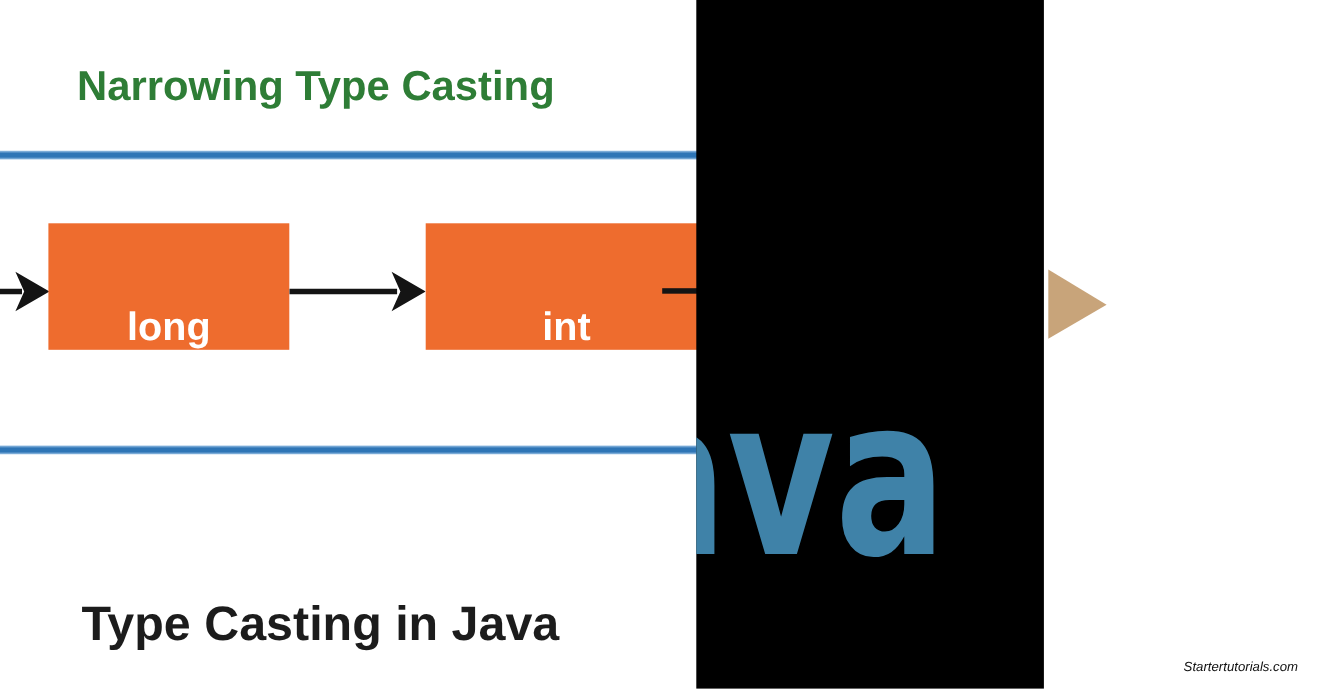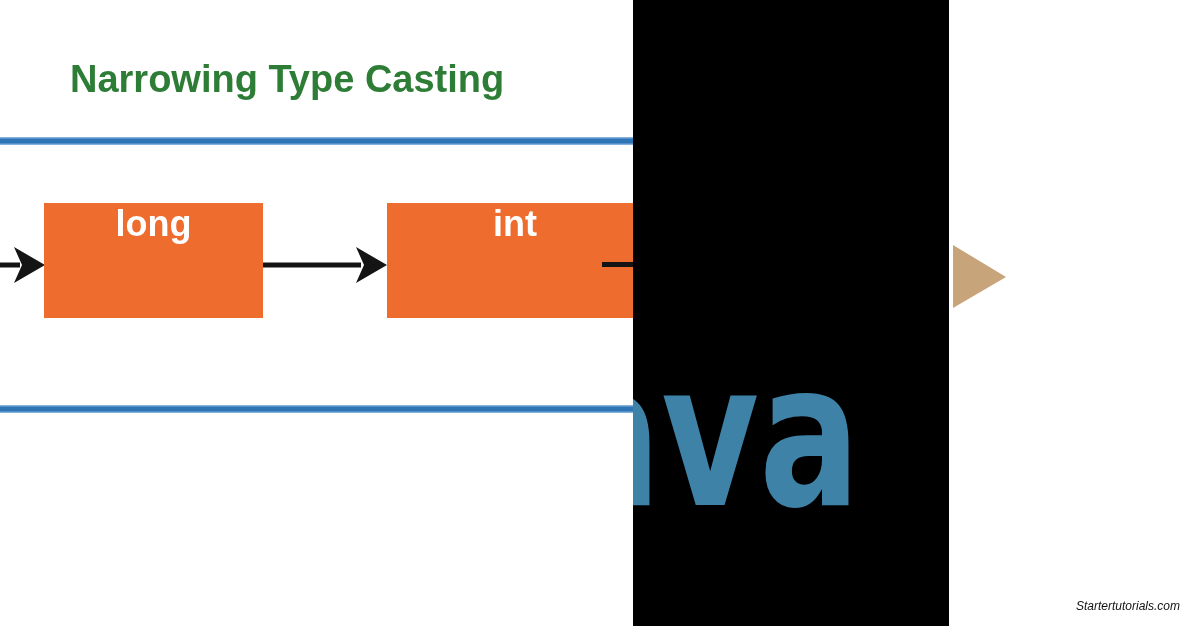--- a/index.html
+++ b/index.html
@@ -61,21 +61,21 @@
   }
   .divider-top    { top: 137px; }
   .divider-bottom { top: 405px; }
 
   .type-box {
     position: absolute;
     top: 203px;
     height: 115px;
     background: var(--box_orange);
     display: flex;
-    align-items: flex-start;
+    align-items: flex-end;
     justify-content: center;
   }
   .box-long { left: 44px;  width: 219px; }
   .box-int  { left: 387px; width: 256px; }
   .type-box span {
     color: var(--box_label_white);
     font-size: 36px;
     font-weight: bold;
   }
 
@@ -170,20 +170,21 @@
 
     <div class="type-box box-int">
       <span>int</span>
     </div>
 
     <div class="connector-line"></div>
 
     <div class="divider divider-bottom"></div>
 
 
+    <h1 class="main-title">Type Casting in Java</h1>
   </section>
 
   <section class="black-panel">
     <span class="java-text">ava</span>
   </section>
 
   <div class="play-triangle"></div>
 
   <div class="watermark">Startertutorials.com</div>
 

